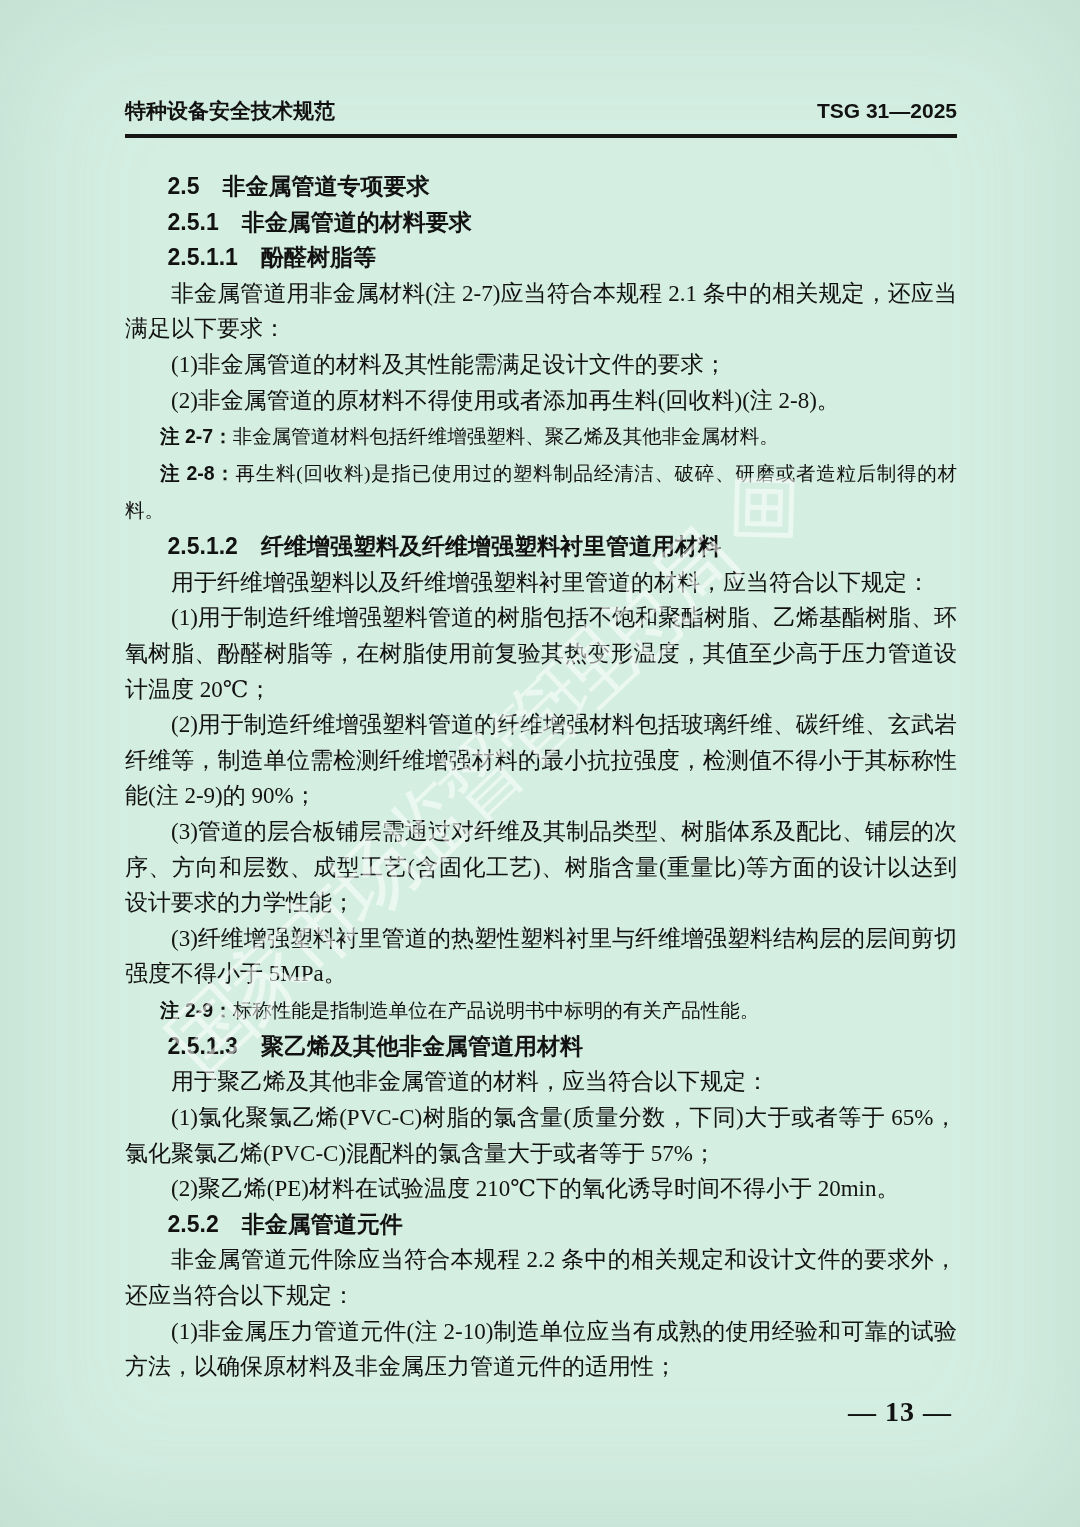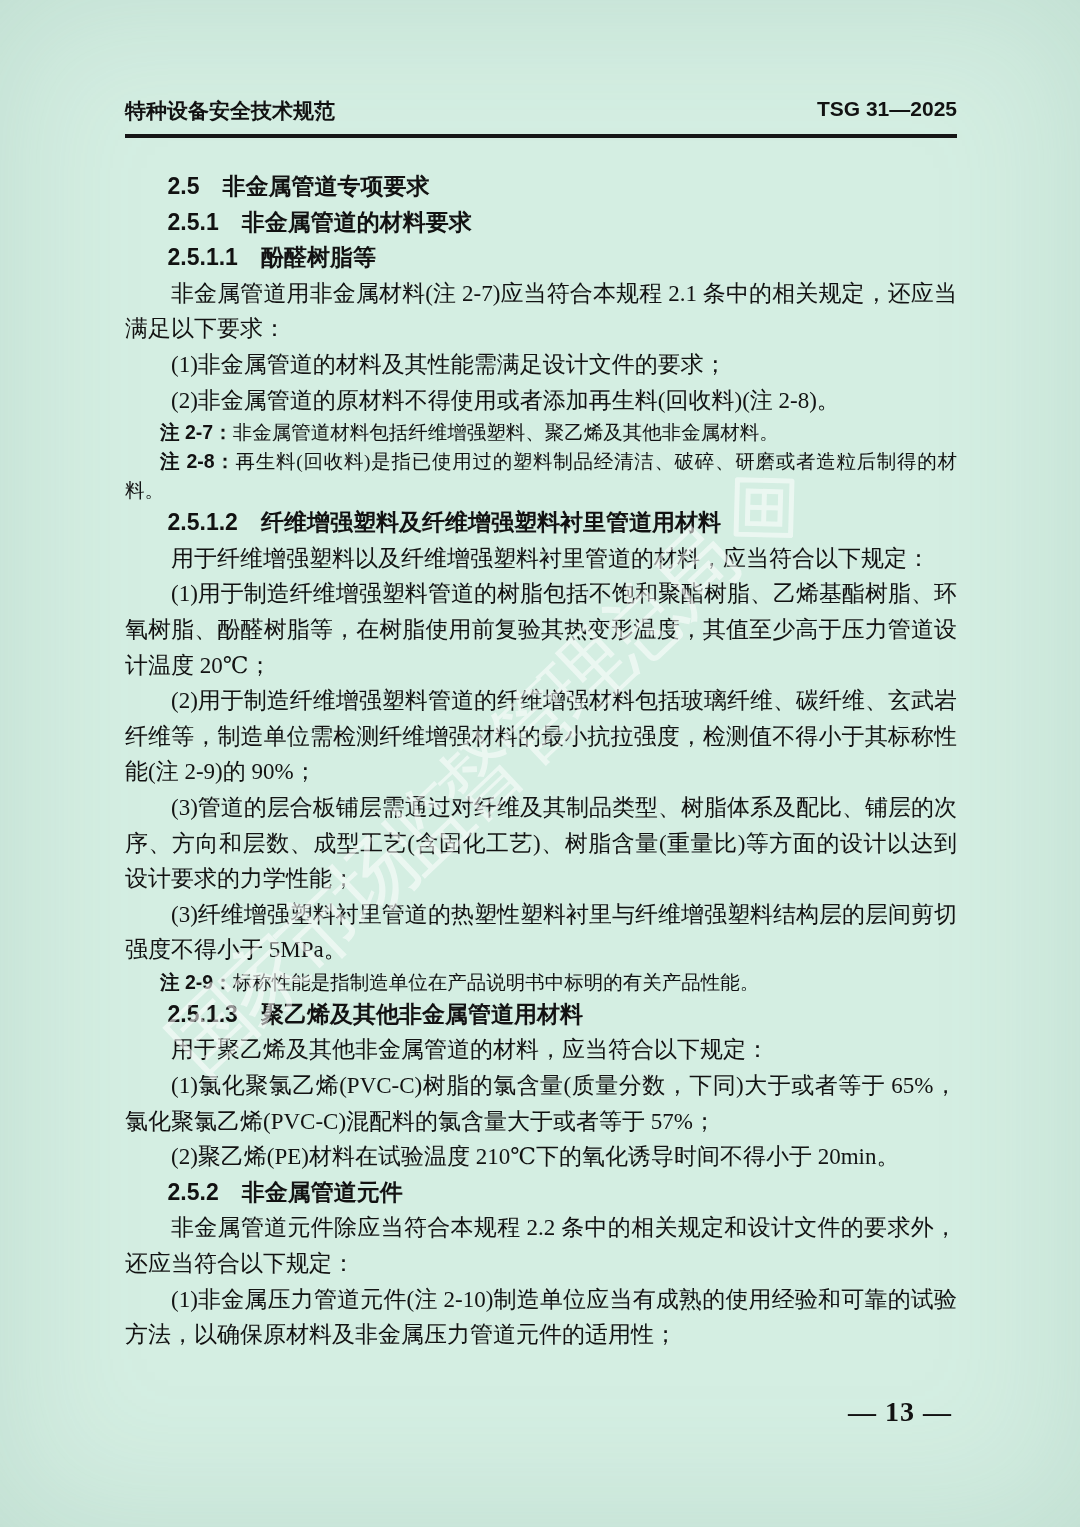--- a/index.html
+++ b/index.html
@@ -7,32 +7,32 @@
     position:relative;
     width:1080px;height:1527px;
     background:#d4eee2;
     box-shadow: inset 0 0 140px rgba(120,165,145,.22);
     color:#121212;
     font-family:"Liberation Serif","DejaVu Serif",serif;
     overflow:hidden;
   }
   .inner{position:absolute;left:125px;top:97px;width:832px;}
   .doc-header{
-    display:flex;justify-content:space-between;align-items:flex-start;
+    display:flex;justify-content:space-between;align-items:center;
     font-family:"Liberation Sans","DejaVu Sans",sans-serif;
     font-weight:700;font-size:21px;
     padding-bottom:9px;border-bottom:4px solid #161616;
   }
   .content{margin-top:31px;font-size:23px;line-height:35.6px;text-align:justify;word-break:break-all;}
   .content p{margin:0;text-indent:2em;}
   .content p.h{
     font-family:"Liberation Sans","DejaVu Sans",sans-serif;
     font-weight:700;text-indent:1.85em;
   }
-  .content p.note{font-size:19.5px;line-height:29px;text-indent:1.8em;}
+  .content p.note{font-size:19.5px;line-height:37px;text-indent:1.8em;}
   .content p.note .note-label{font-family:"Liberation Sans","DejaVu Sans",sans-serif;font-weight:700;}
   .footer-page{
     position:absolute;top:1396px;right:128px;
     font-weight:700;font-size:28px;letter-spacing:1px;
   }
   .watermark{
     position:absolute;left:183px;top:1013px;height:92px;
     display:flex;align-items:center;gap:14px;
     transform:rotate(-43.5deg);transform-origin:0 50%;
     font-size:82px;letter-spacing:-8px;white-space:nowrap;

